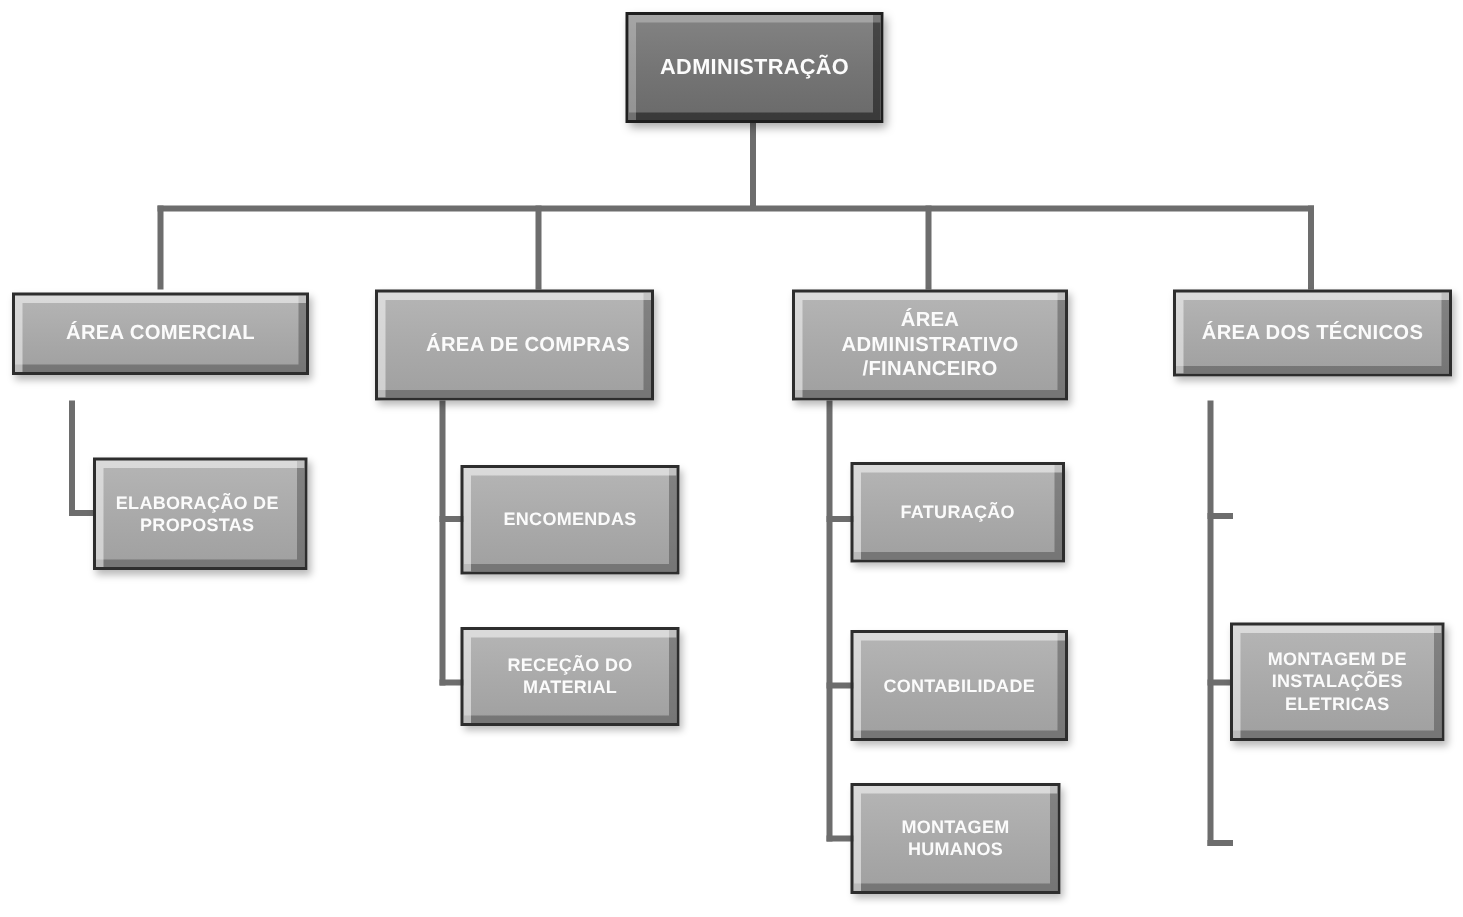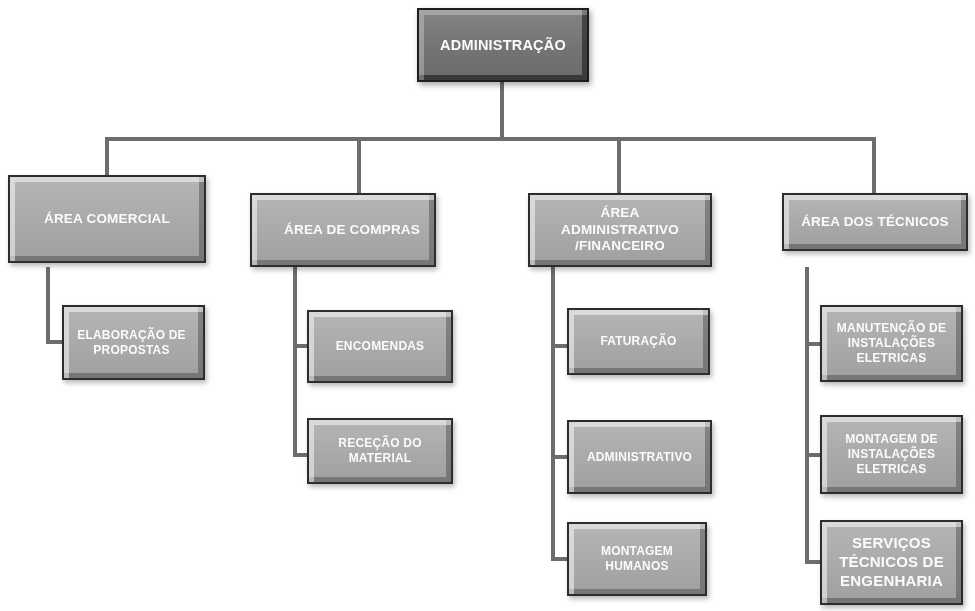--- a/index.html
+++ b/index.html
@@ -70,21 +70,21 @@
 
   <div class="conn" style="left:805px; top:267px; width:4px;   height:297px;"></div>
   <div class="conn" style="left:805px; top:342px; width:17px;  height:4px;"></div>
   <div class="conn" style="left:805px; top:453px; width:17px;  height:4px;"></div>
   <div class="conn" style="left:805px; top:560px; width:17px;  height:4px;"></div>
 
   <div class="node root" style="left:417px; top:8px; width:172px; height:74px;">
     <span>ADMINISTRAÇÃO</span>
   </div>
 
-  <div class="node area" style="left:8px; top:175px; width:198px; height:88px;">
+  <div class="node area" style="left:8px; top:195px; width:198px; height:55px;">
     <span>ÁREA COMERCIAL</span>
   </div>
   <div class="node area" style="left:250px; top:193px; width:186px; height:74px;justify-content:flex-end;">
     <span>ÁREA DE COMPRAS</span>
   </div>
   <div class="node area" style="left:528px; top:193px; width:184px; height:74px; padding:2px 39px;">
     <span>ÁREA ADMINISTRATIVO /FINANCEIRO</span>
   </div>
   <div class="node area" style="left:782px; top:193px; width:186px; height:58px;">
     <span>ÁREA DOS TÉCNICOS</span>
@@ -98,29 +98,23 @@
     <span>ENCOMENDAS</span>
   </div>
   <div class="node child" style="left:307px; top:418px; width:146px; height:66px;">
     <span>RECEÇÃO DO MATERIAL</span>
   </div>
 
   <div class="node child" style="left:567px; top:308px; width:143px; height:67px;">
     <span>FATURAÇÃO</span>
   </div>
   <div class="node child" style="left:567px; top:420px; width:145px; height:74px;">
-    <span>ADMINISTRATIVO</span>
+    <span>CONTABILIDADE</span>
   </div>
   <div class="node child" style="left:567px; top:522px; width:140px; height:74px;">
     <span>MONTAGEM HUMANOS</span>
   </div>
 
-  <div class="node child" style="left:820px; top:305px; width:143px; height:77px;">
-    <span>MANUTENÇÃO DE INSTALAÇÕES ELETRICAS</span>
-  </div>
   <div class="node child" style="left:820px; top:415px; width:143px; height:79px;">
     <span>MONTAGEM DE INSTALAÇÕES ELETRICAS</span>
-  </div>
-  <div class="node child emphasis" style="left:820px; top:520px; width:143px; height:85px;">
-    <span>SERVIÇOS TÉCNICOS DE ENGENHARIA</span>
   </div>
 
 </div>
 
 </body></html>

